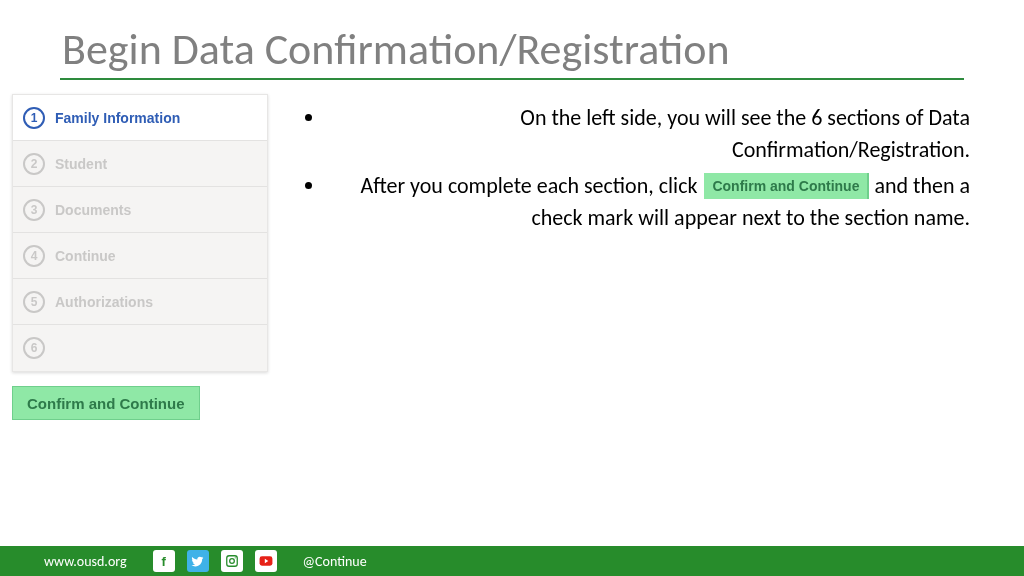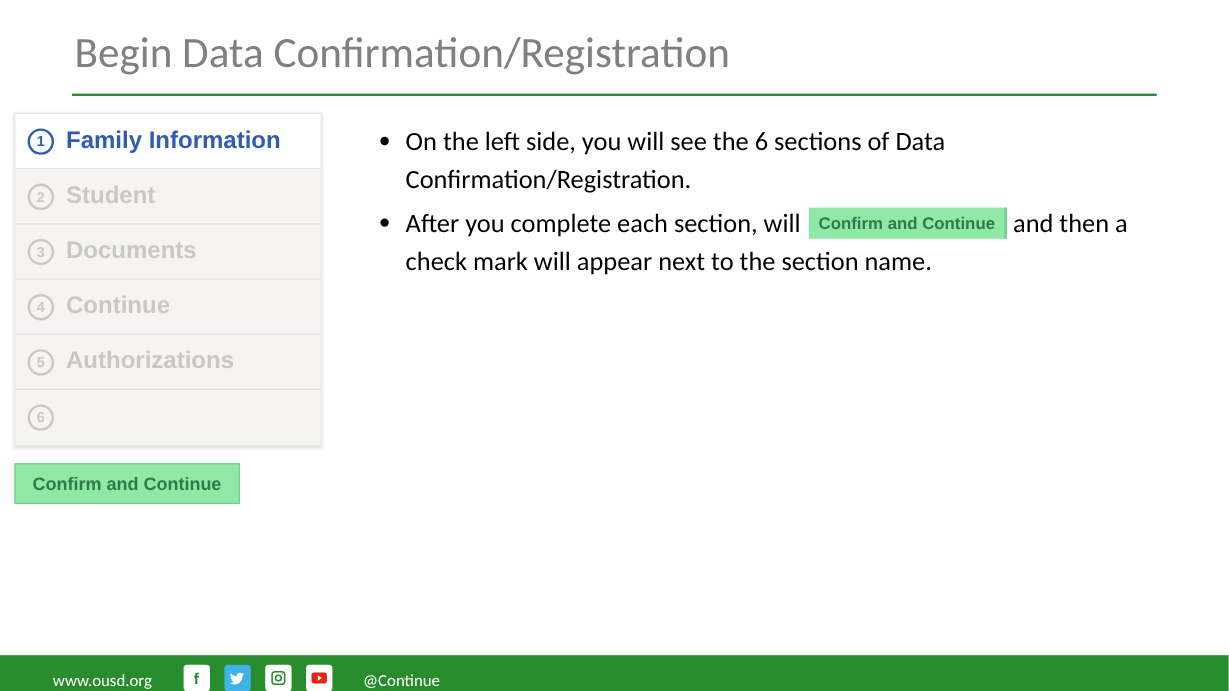--- a/index.html
+++ b/index.html
@@ -1,32 +1,32 @@
 <!DOCTYPE html>
 <html><head>
 <meta charset="utf-8">
 <style>
   * { box-sizing: border-box; margin: 0; padding: 0; }
   html, body { width: 1024px; height: 576px; font-family: "Segoe UI", Calibri, Arial, sans-serif; background: #fff; overflow: hidden; }
   .slide { position: relative; width: 1024px; height: 576px; }
-  .title { position: absolute; left: 62px; top: 22px; font-size: 36px; font-weight: 400; color: #808080; }
+  .title { position: absolute; left: 62px; top: 22px; font-size: 44px; font-weight: 400; color: #808080; }
   .rule { position: absolute; left: 60px; top: 78px; width: 904px; height: 0; border-top: 2px solid #2e8b3e; }
   .sidebar { position: absolute; left: 12px; top: 94px; width: 256px; background: #f5f4f3; border: 1px solid #e7e6e5; box-shadow: 0 1px 3px rgba(0,0,0,.15); }
   .sidebar-item { display: flex; align-items: center; height: 46px; border-bottom: 1px solid #e3e2e1; padding: 0 10px; }
   .sidebar-item:last-child { border-bottom: none; }
   .sidebar-item.active { background: #ffffff; }
   .step-circle { width: 22px; height: 22px; border-radius: 50%; border: 2px solid #c9c8c7; color: #c9c8c7; font-size: 12px; font-weight: 600; display: flex; align-items: center; justify-content: center; margin-right: 10px; flex: none; font-family: Arial, sans-serif; }
   .sidebar-item.active .step-circle { border-color: #2f5db5; color: #2f5db5; }
-  .step-label { font-size: 20px; font-weight: 700; color: #c9c8c7; font-family: Arial, sans-serif; }
+  .step-label { font-size: 14px; font-weight: 700; color: #c9c8c7; font-family: Arial, sans-serif; }
   .sidebar-item.active .step-label { color: #2f5db5; }
   .confirm-btn { position: absolute; left: 12px; top: 386px; height: 34px; padding: 0 14px; background: #8fe8a6; border: 1px solid #6fcf8c; color: #2e7a4a; font-size: 15px; font-weight: 700; font-family: Arial, sans-serif; display: inline-flex; align-items: center; cursor: pointer; }
   .body-list { position: absolute; left: 310px; top: 102px; width: 660px; font-size: 22px; color: #000; line-height: 1.45; }
-  .body-list li { list-style: disc; margin-left: 28px; margin-bottom: 4px; }
+  .body-list li { list-style: disc; margin-left: 16px; margin-bottom: 4px; text-align: right; }
   .inline-confirm { display: inline-block; background: #8fe8a6; border-right: 2px solid #6fcf8c; color: #2e7a4a; font-size: 14px; font-weight: 700; font-family: Arial, sans-serif; padding: 3px 8px; vertical-align: 2px; margin-left: 2px; }
-  .footer { position: absolute; left: 0; bottom: 0; width: 1024px; height: 30px; background: #278c2b; display: flex; align-items: flex-end; color: #fff; font-size: 14px; padding-left: 44px; }
+  .footer { position: absolute; left: 0; bottom: 0; width: 1024px; height: 30px; background: #278c2b; display: flex; align-items: center; color: #fff; font-size: 14px; padding-left: 44px; }
   .footer .url { margin-right: 20px; }
   .footer .handle { margin-left: 20px; }
   .social { width: 22px; height: 22px; background: #fff; color: #278c2b; display: inline-flex; align-items: center; justify-content: center; border-radius: 3px; margin: 0 6px; font-size: 13px; font-weight: 700; font-family: Arial, sans-serif; }
   .social.tw { background: #3fb2e8; color: #fff; }
   .social.yt { background: #fff; color: #e62117; }
   .social.ig svg { width: 14px; height: 14px; }
 </style>
 </head>
 <body>
 
@@ -59,21 +59,21 @@
     <div class="sidebar-item">
       <span class="step-circle">6</span>
     </div>
   </div>
 
   <button class="confirm-btn">Confirm and Continue</button>
 
   <ul class="body-list">
     <li>On the left side, you will see the 6 sections of Data Confirmation/Registration.</li>
     <li>
-      <span>After you complete each section, will</span>
+      <span>After you complete each section, click</span>
       <span class="inline-confirm">Confirm and Continue</span>
       <span>and then a check mark will appear next to the section name.</span>
     </li>
   </ul>
 
   <div class="footer">
     <span class="url">www.ousd.org</span>
     <span class="social">f</span>
     <span class="social tw">
       <svg viewBox="0 0 24 24" width="13" height="13" fill="#fff">

